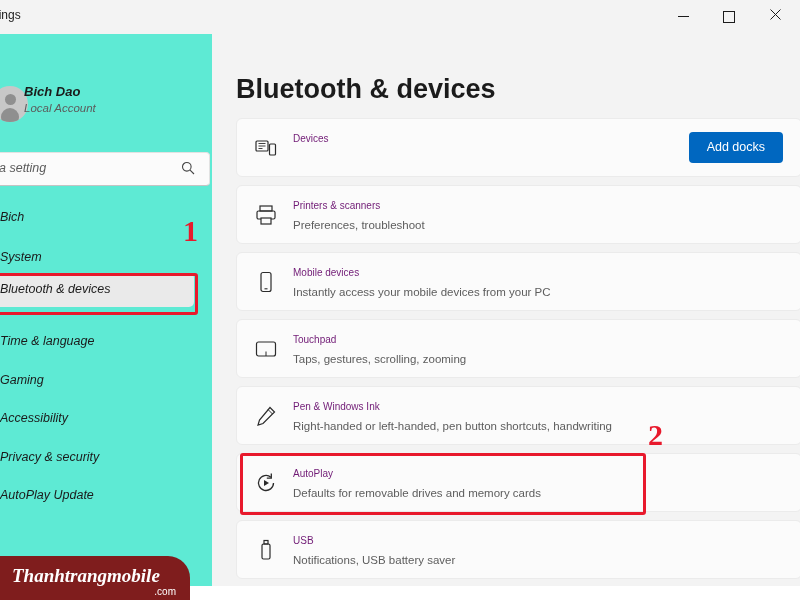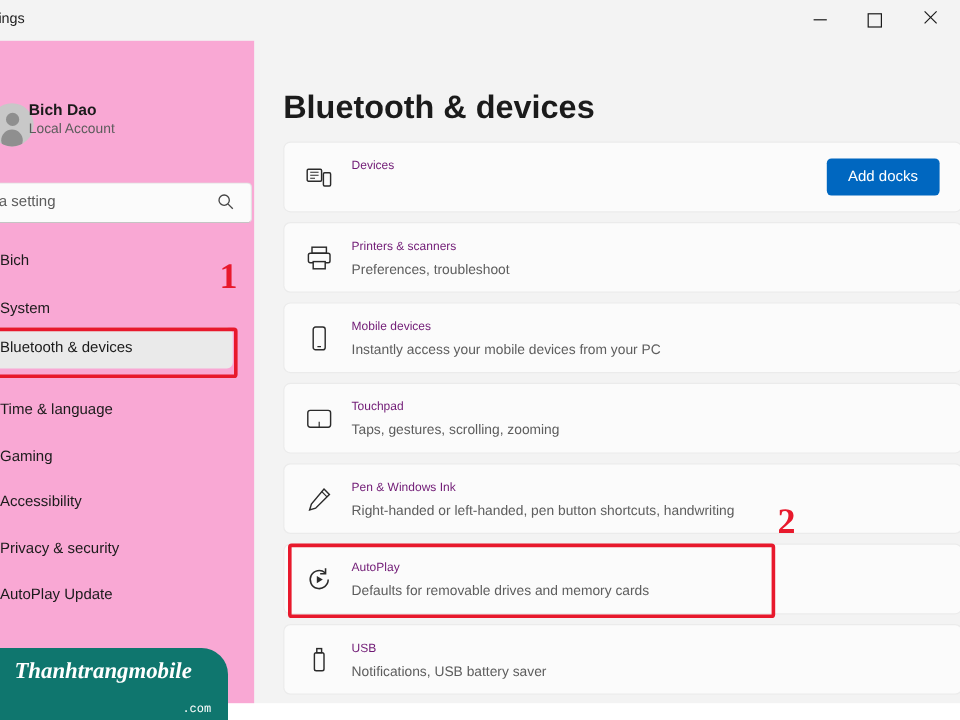--- a/index.html
+++ b/index.html
@@ -68,21 +68,22 @@
     vertical-align: middle;
   }
 
   
   #nav {
     position: absolute;
     left: 0;
     top: 34px;
     width: 212px;
     height: 566px;
-    background: #f9a8d4;
+    background: #5eead4;
+    font-style: italic;
   }
 
   #account {
     position: absolute;
     left: 0;
     top: 48px;
     width: 212px;
     height: 46px;
   }
   #avatar {
@@ -268,42 +269,42 @@
     font-weight: bold;
     font-family: "Liberation Serif", serif;
   }
 
   
   #watermark {
     position: absolute;
     left: 0;
     bottom: 0;
     width: 190px;
-    height: 60px;
-    background: #0f766e;
+    height: 44px;
+    background: #7f1d1d;
     border-top-right-radius: 22px;
     border-bottom-right-radius: 0;
   }
   #watermark-text {
     position: absolute;
     left: 12px;
     top: 9px;
     color: #ffffff;
     font-size: 19px;
     font-weight: bold;
     font-style: italic;
     font-family: "Liberation Serif", serif;
   }
   #watermark-dotcom {
     position: absolute;
     right: 14px;
     bottom: 3px;
     color: #ffffff;
     font-size: 10px;
-    font-family: Liberation Mono, monospace;
+    font-family: Liberation Sans, sans-serif;
   }
   #page-bottom-strip {
     position: absolute;
     left: 0;
     bottom: 0;
     width: 800px;
     height: 14px;
     background: #ffffff;
   }
 </style>

